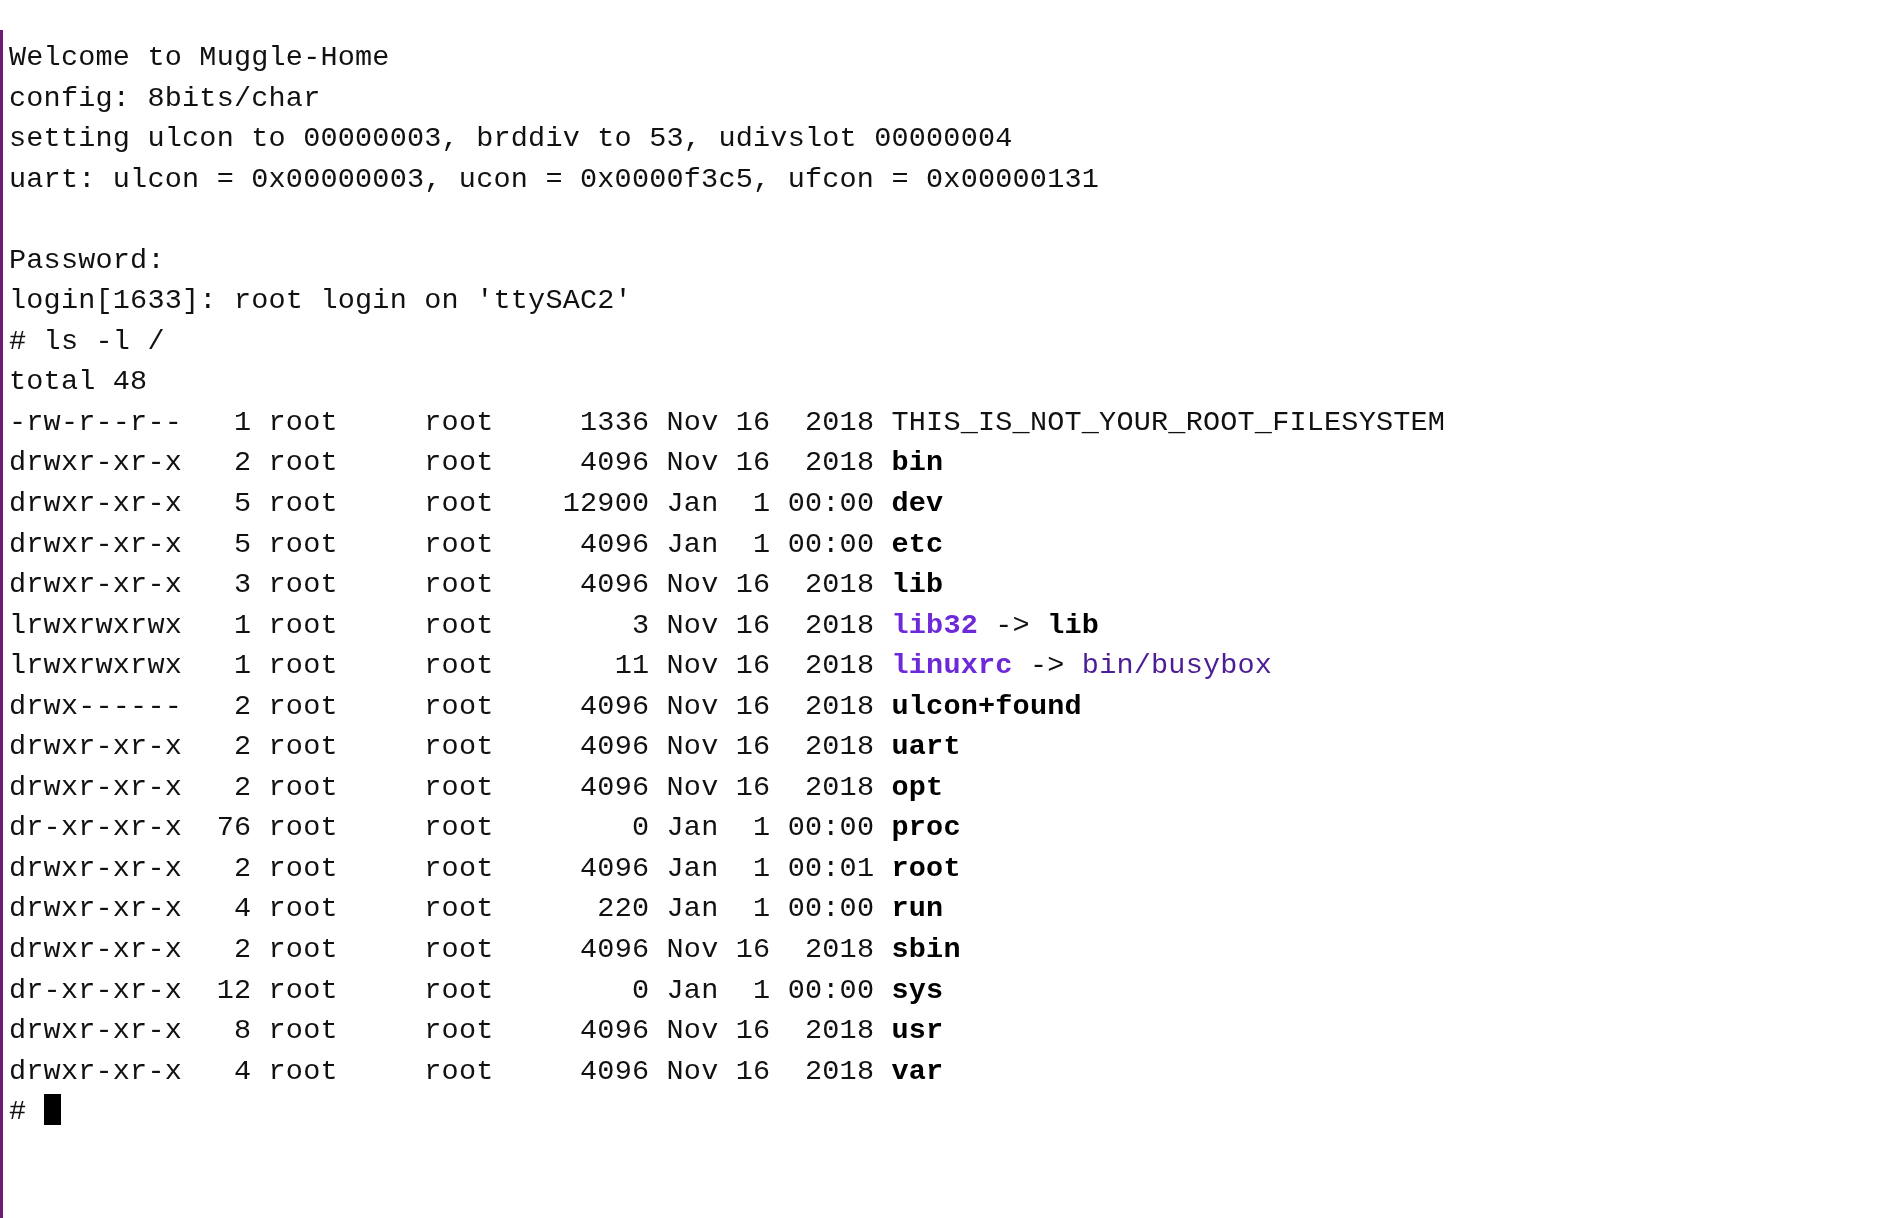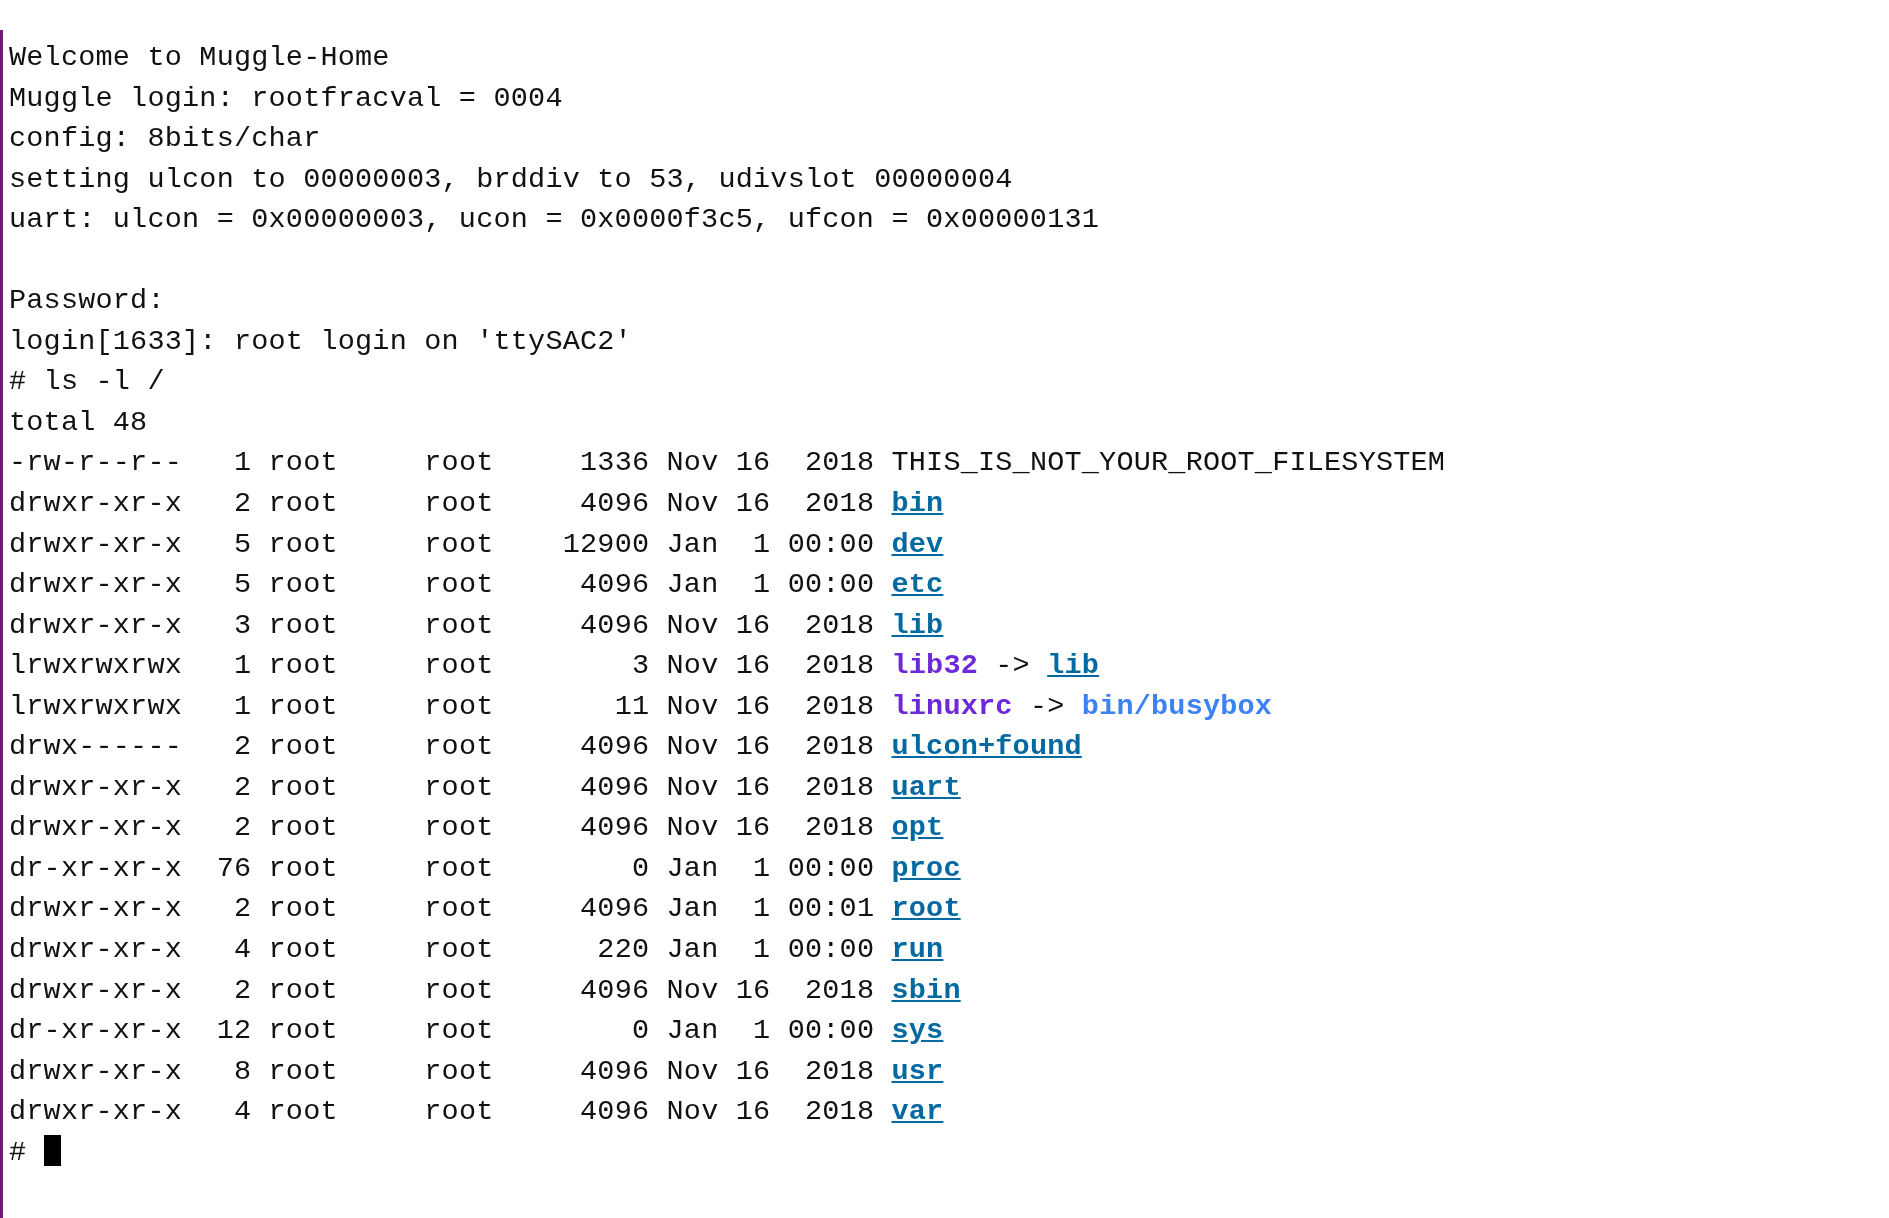--- a/index.html
+++ b/index.html
@@ -31,23 +31,23 @@
     line-height: 40.55px;
     letter-spacing: 0.2px;
     white-space: pre;
     color: #111111;
     height: 40.55px;
   }
 
   .line.blank { color: transparent; }
 
   
-  .c-dir   { color: #0369a1; font-weight: bold; text-decoration: underline; }
+  .c-dir   { color: #000000; font-weight: bold; }
   .c-link  { color: #6d28d9; font-weight: bold; }
-  .c-orph  { color: #3b82f6; font-weight: bold; }
+  .c-orph  { color: #4c1d95; font-weight: normal; }
   .c-plain { color: #111111; }
   .c-arrow { color: #111111; }
 
   .cursor {
     display: inline-block;
     width: 17px;
     height: 31px;
     background: #000000;
     vertical-align: -6px;
   }
@@ -63,21 +63,20 @@
     user-select: none;
   }
 </style>
 </head>
 <body>
 
 <div id="terminal">
 
   <div id="boot-output">
       <div class="line">Welcome to Muggle-Home</div>
-      <div class="line">Muggle login: rootfracval = 0004</div>
       <div class="line">config: 8bits/char</div>
       <div class="line">setting ulcon to 00000003, brddiv to 53, udivslot 00000004</div>
       <div class="line">uart: ulcon = 0x00000003, ucon = 0x0000f3c5, ufcon = 0x00000131</div>
       <div class="line blank"></div>
       <div class="line">Password:</div>
       <div class="line">login[1633]: root login on 'ttySAC2'</div>
     </div>
 
   <div class="line"># ls -l /</div>
   <div class="line">total 48</div>

